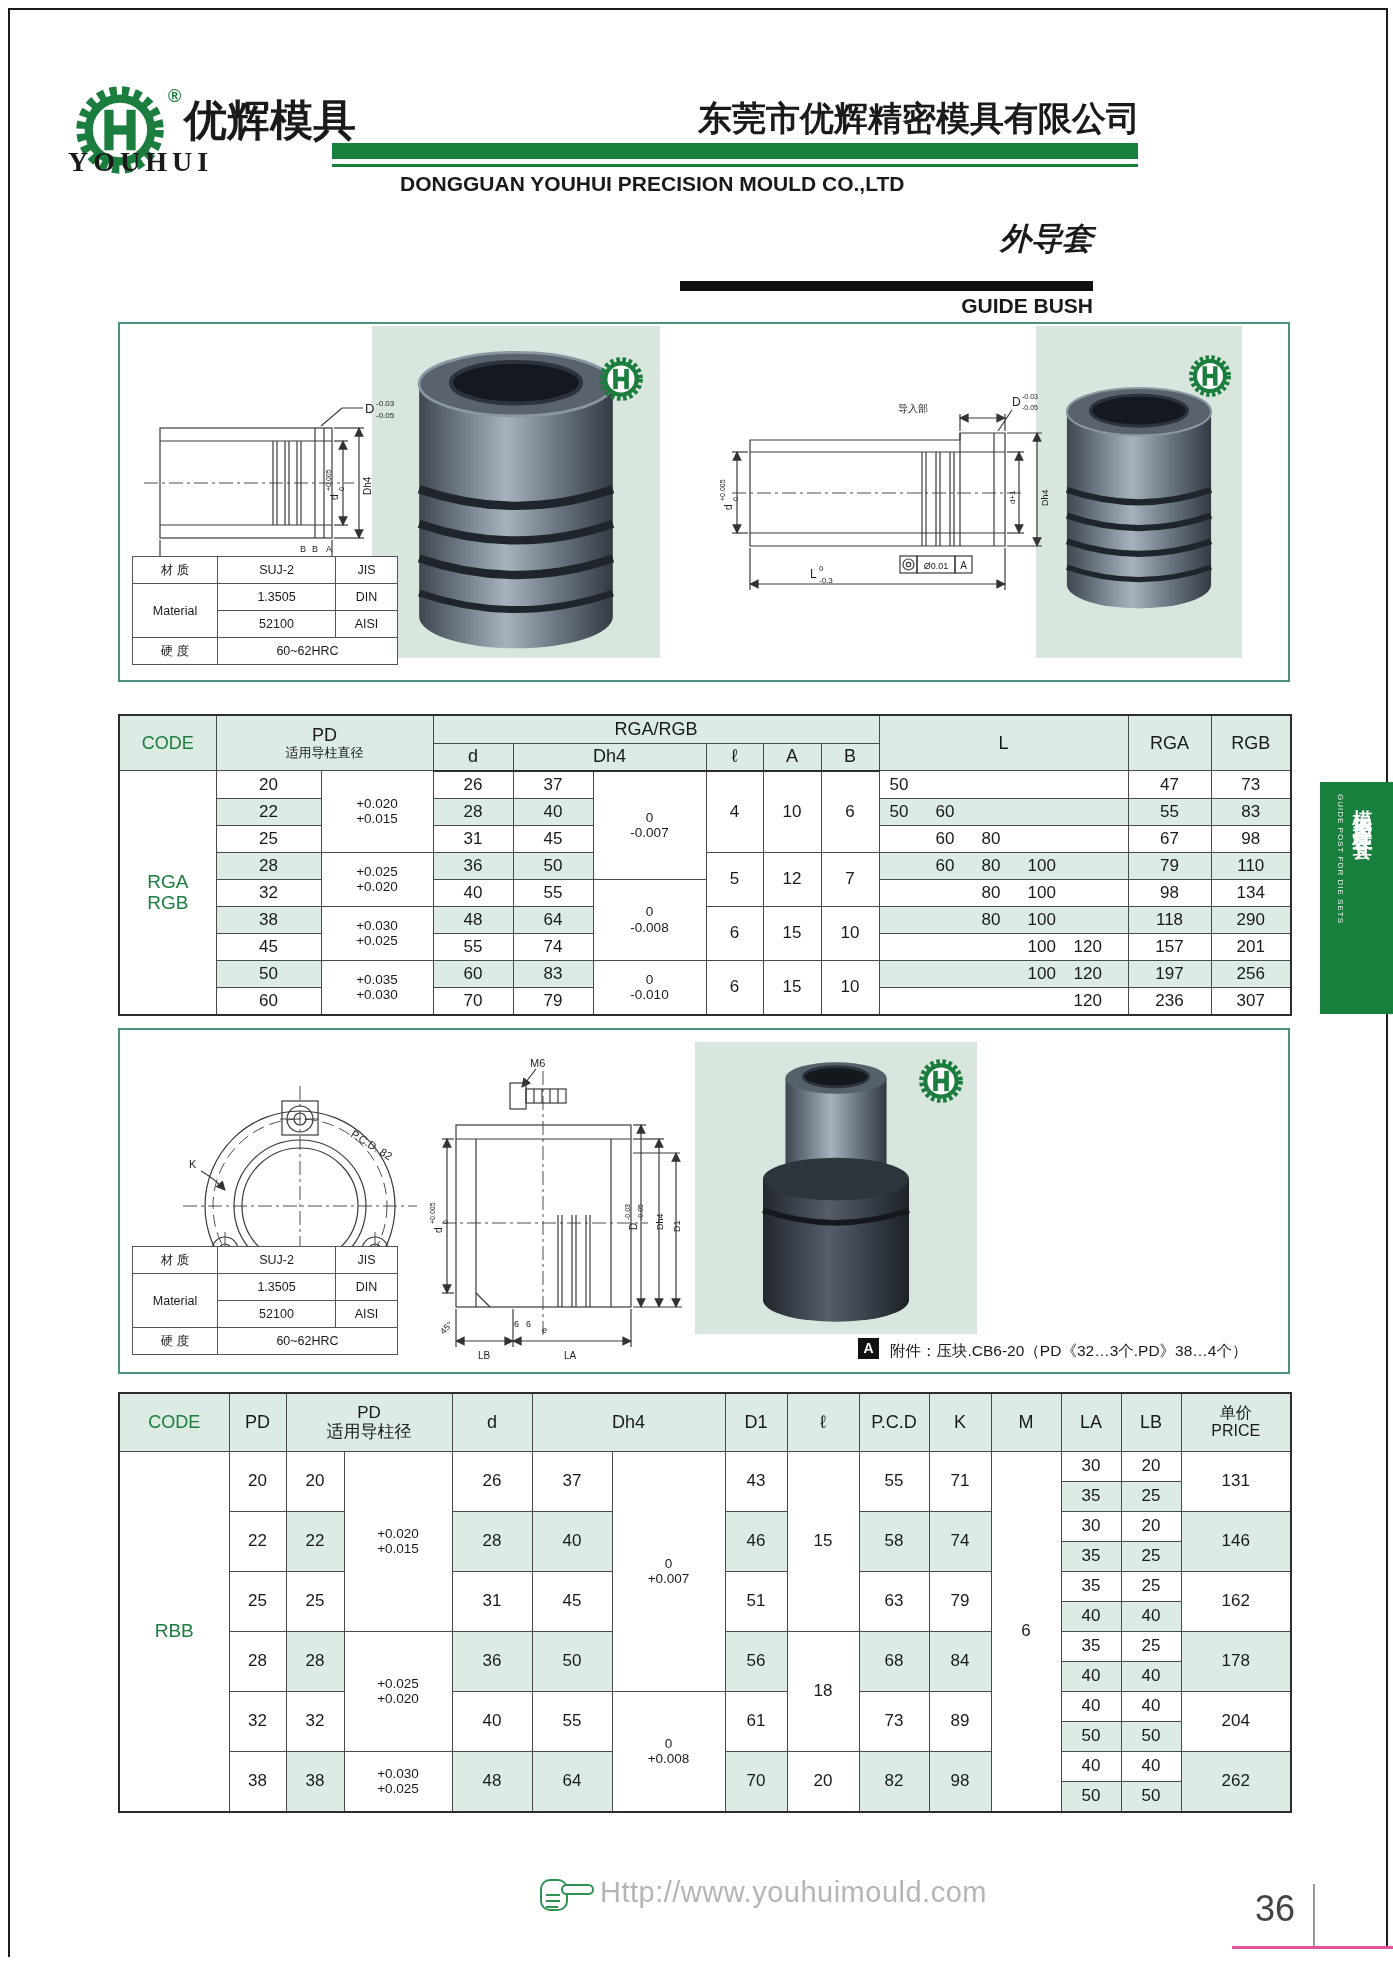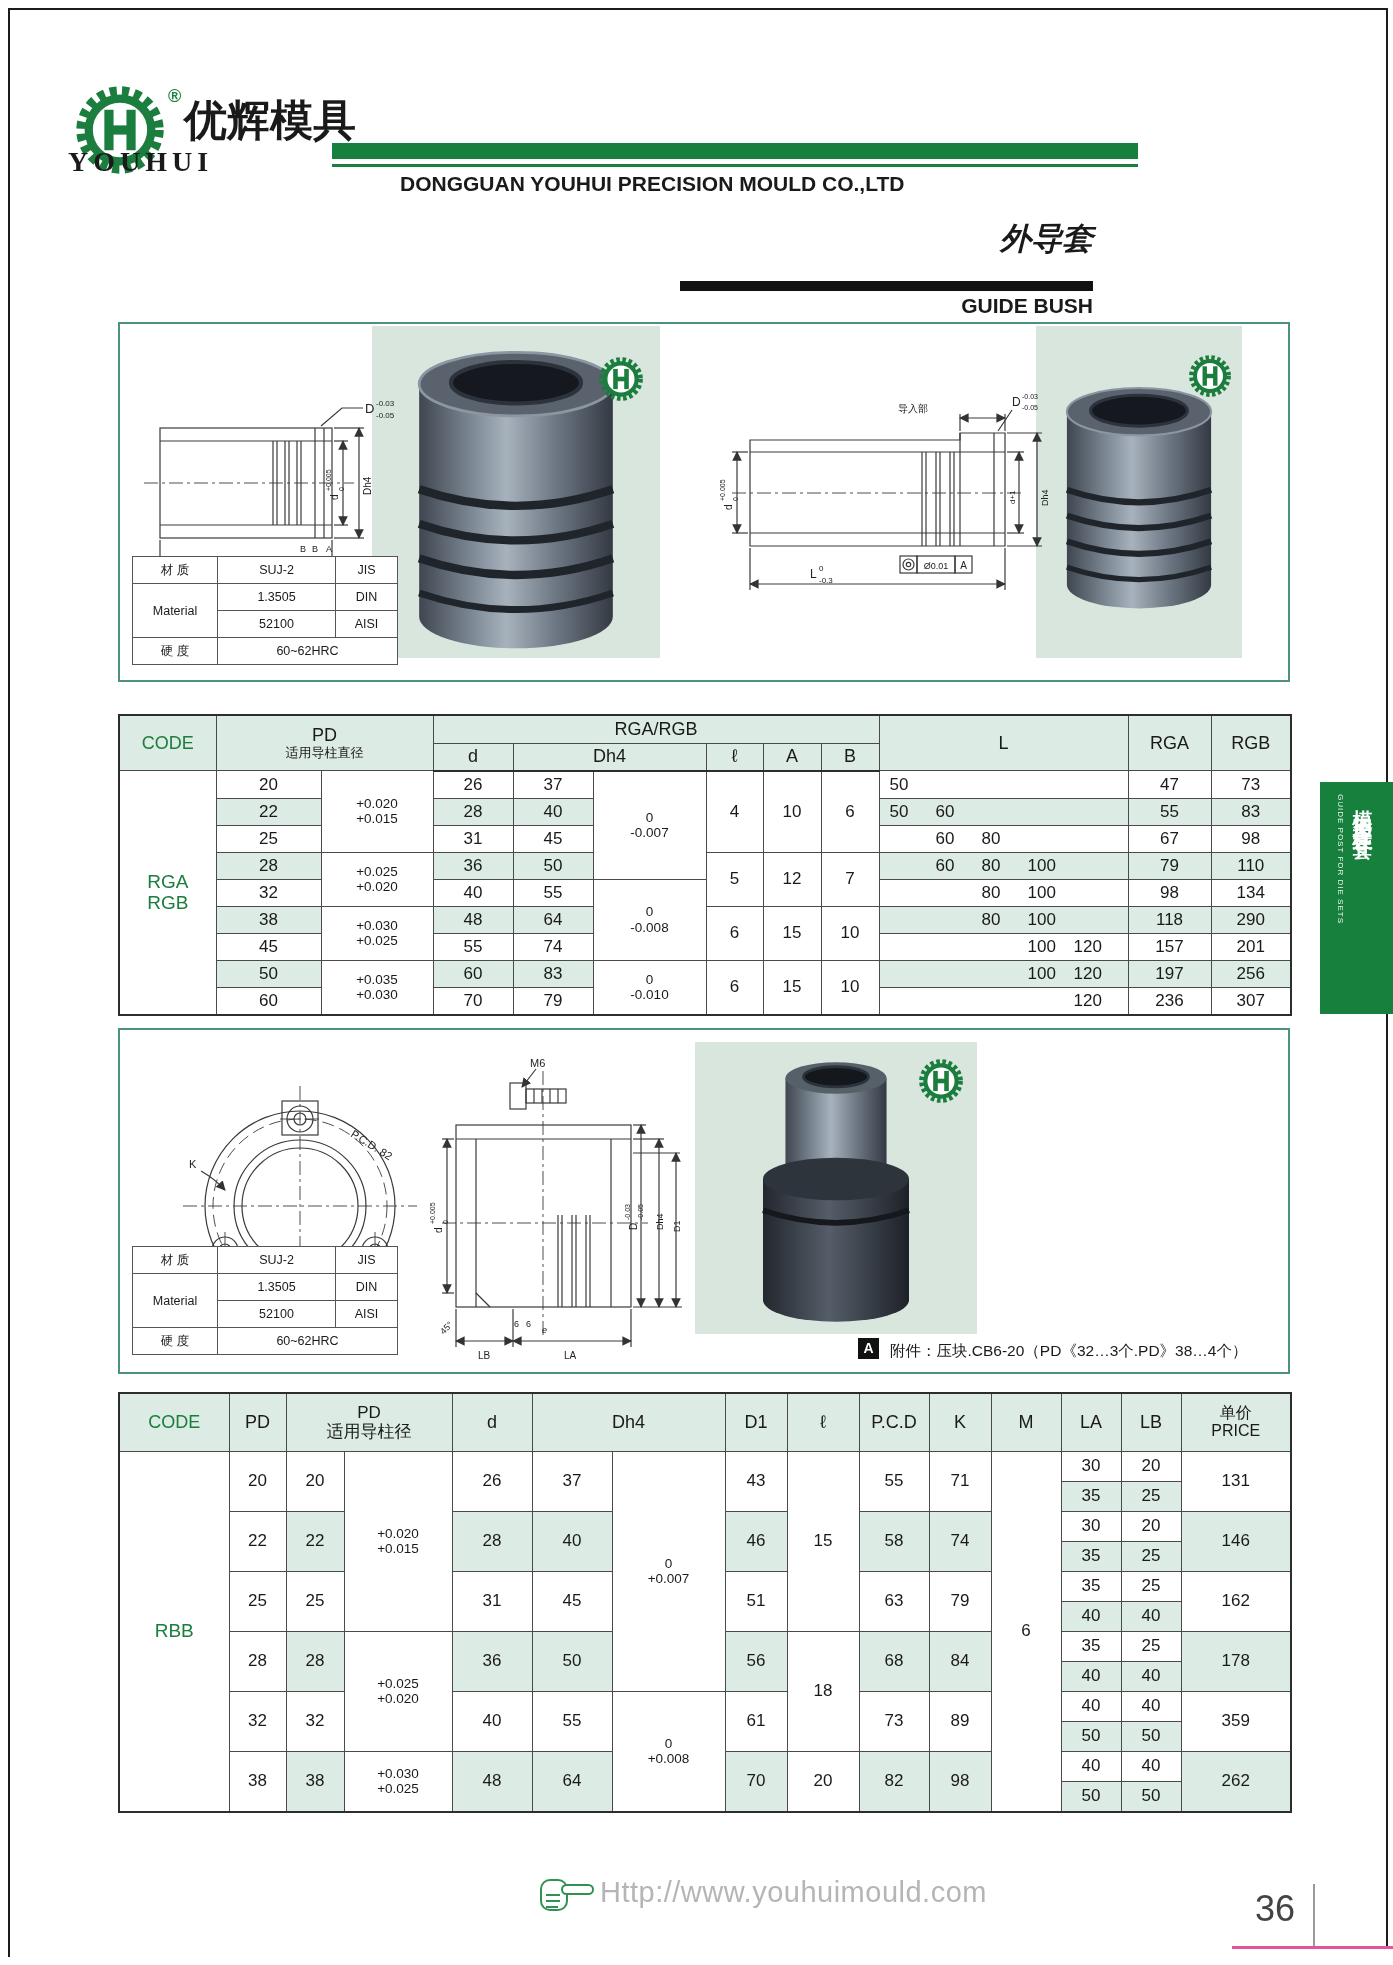--- a/index.html
+++ b/index.html
@@ -95,20 +95,21 @@
   <div class="abs frame" style="left:8px;top:8px;width:2px;height:1949px"></div>
   <div class="abs frame" style="left:1386px;top:8px;width:2px;height:1940px"></div>
 
   <svg class="abs" style="left:74px;top:84px" width="92" height="92" viewBox="0 0 100 100">
       <use href="#gearsym"></use>
     </svg>
   <div class="abs green" style="left:168px;top:86px;font-size:18px;font-weight:bold">®</div>
   <div class="abs" style="left:184px;top:92px;font-size:43px;font-weight:bold">优辉模具</div>
   <div class="abs" style="left:68px;top:146px;font-size:28px;font-weight:bold;font-family:'Liberation Serif',serif;letter-spacing:5px">YOUHUI</div>
 
+  <div class="abs" style="left:400px;top:96px;width:740px;text-align:right;font-size:34px;font-weight:bold">东莞市优辉精密模具有限公司</div>
   <div class="abs bar" style="left:332px;top:143px;width:806px;height:16px"></div>
   <div class="abs bar" style="left:332px;top:164px;width:806px;height:3px"></div>
   <div class="abs" style="left:400px;top:172px;width:740px;text-align:left;font-size:21px;font-weight:bold">DONGGUAN YOUHUI PRECISION MOULD CO.,LTD</div>
   <div class="abs" style="left:700px;top:218px;width:393px;text-align:right;font-size:31px;font-weight:bold;font-style:italic">外导套</div>
   <div class="abs" style="left:680px;top:281px;width:413px;height:10px;background:#111"></div>
   <div class="abs" style="left:680px;top:294px;width:413px;text-align:right;font-size:21px;font-weight:bold">GUIDE BUSH</div>
 
   <div class="panel" style="left:118px;top:322px;width:1172px;height:360px"></div>
 
   <div class="photo" style="left:372px;top:326px;width:288px;height:332px">
@@ -748,21 +749,21 @@
       <td rowspan="2">32</td>
       <td rowspan="2">40</td>
       <td rowspan="2">55</td>
       <td rowspan="4" class="tol pre">0
 +0.008</td>
       <td rowspan="2">61</td>
       <td rowspan="2">73</td>
       <td rowspan="2">89</td>
       <td>40</td>
       <td>40</td>
-      <td rowspan="2">359</td>
+      <td rowspan="2">204</td>
     </tr>
     <tr>
       <td class="g">50</td>
       <td class="g">50</td>
     </tr>
 
     <tr>
       <td rowspan="2">38</td>
       <td rowspan="2" class="g">38</td>
       <td rowspan="2" class="tol pre">+0.030

